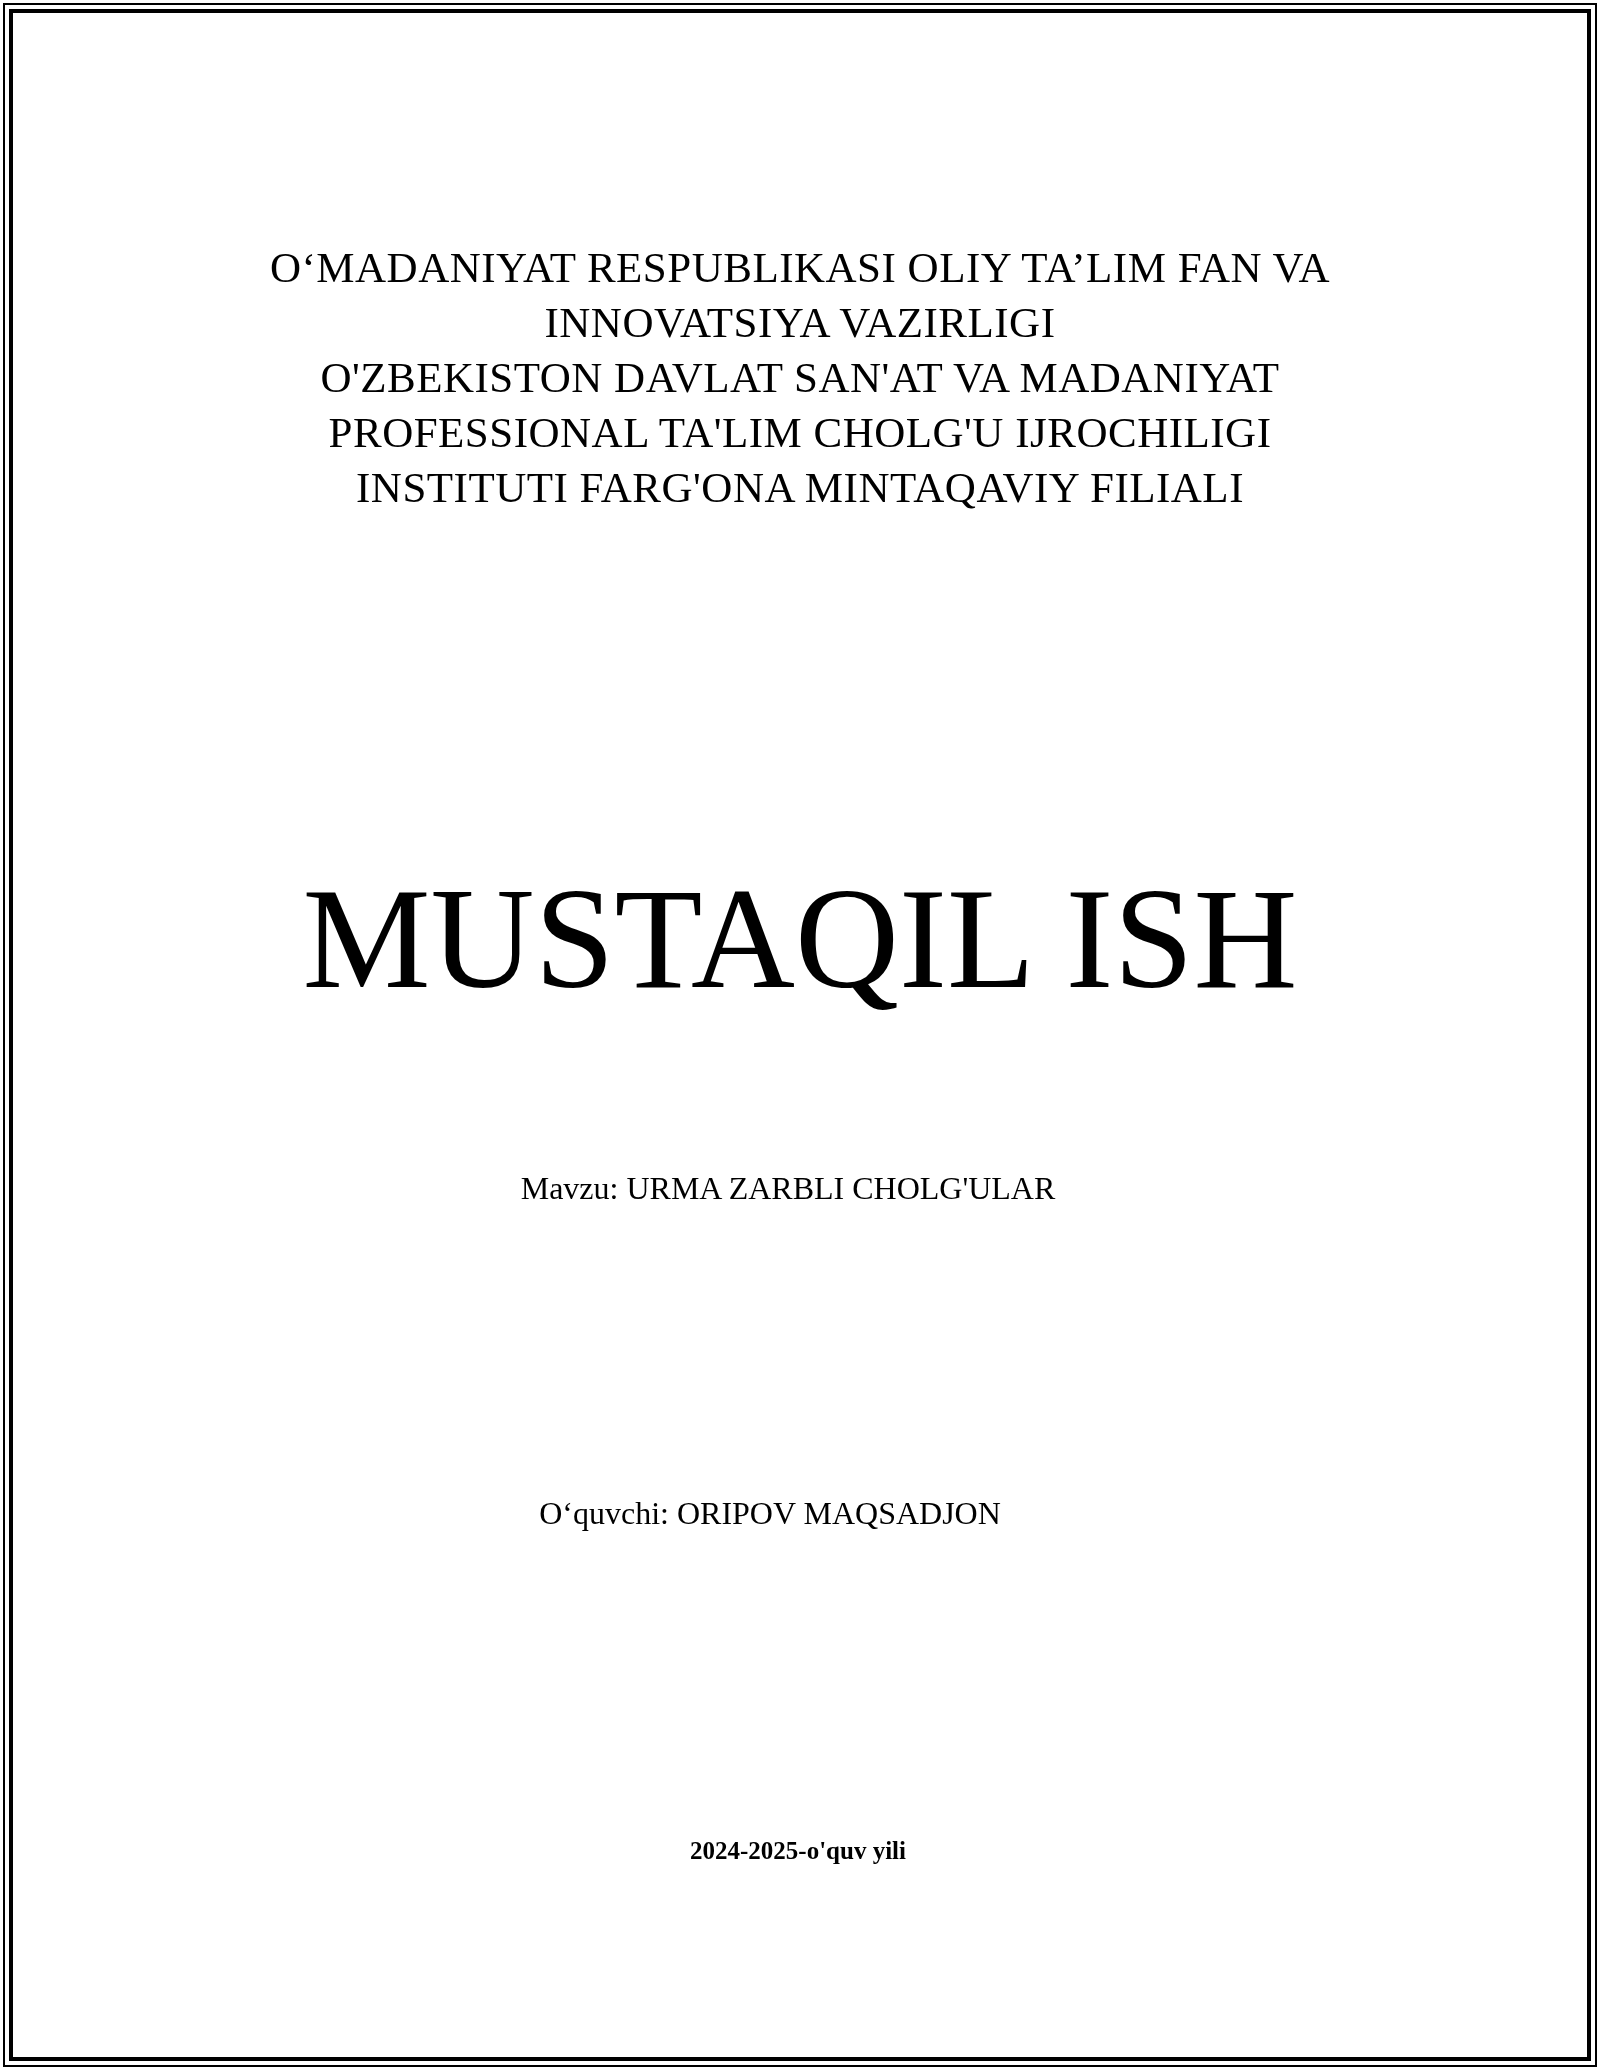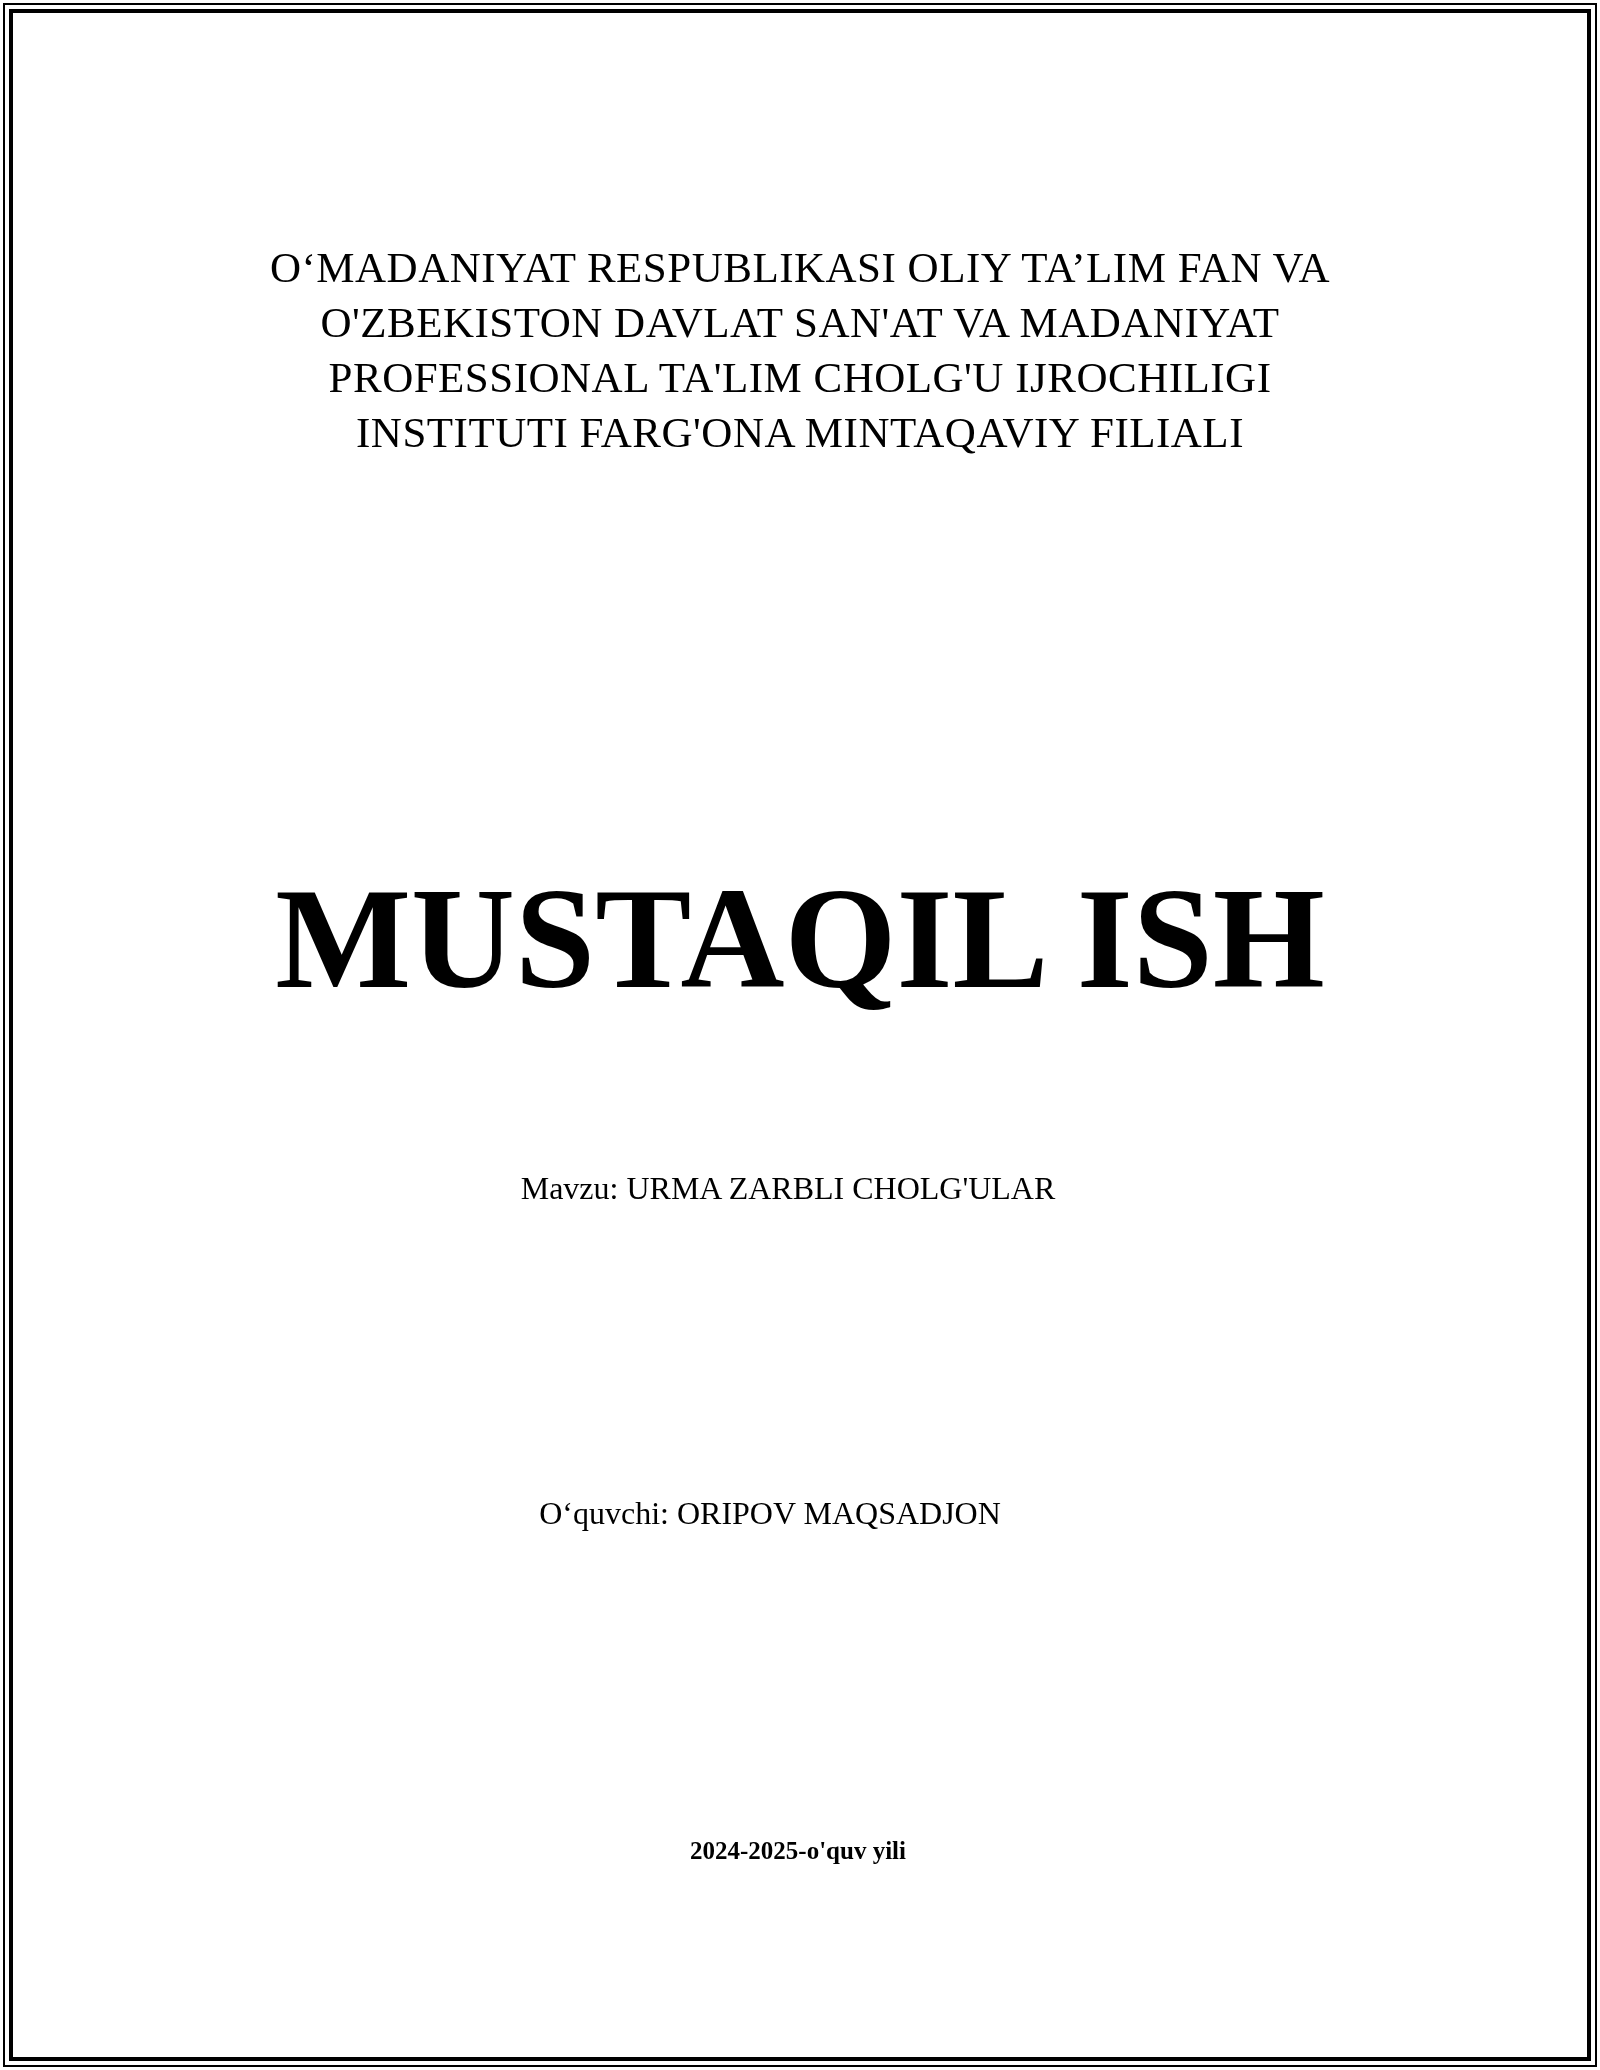--- a/index.html
+++ b/index.html
@@ -42,21 +42,21 @@
     letter-spacing: 0.5px;
   }
   .doc-title {
     position: absolute;
     top: 867px;
     left: 0;
     right: 0;
     text-align: center;
     font-size: 144px;
     line-height: 1;
-    font-weight: bold;
+    font-weight: normal;
     letter-spacing: 0px;
     white-space: nowrap;
   }
   .topic-line {
     position: absolute;
     top: 1170px;
     left: 0;
     right: 60px;
     text-align: center;
     font-size: 32px;
@@ -85,20 +85,21 @@
 </style>
 </head>
 <body>
 
 <div class="page">
   <div class="border-outer"></div>
   <div class="border-inner"></div>
 
   <div class="ministry-header">
     <div>O‘MADANIYAT RESPUBLIKASI OLIY TA’LIM FAN VA</div>
+    <div>INNOVATSIYA VAZIRLIGI</div>
     <div>O'ZBEKISTON DAVLAT SAN'AT VA MADANIYAT</div>
     <div>PROFESSIONAL TA'LIM CHOLG'U IJROCHILIGI</div>
     <div>INSTITUTI FARG'ONA MINTAQAVIY FILIALI</div>
   </div>
 
   <h1 class="doc-title">MUSTAQIL ISH</h1>
 
   <div class="topic-line">Mavzu: URMA ZARBLI CHOLG'ULAR</div>
 
   <div class="student-line">O‘quvchi: ORIPOV MAQSADJON</div>

